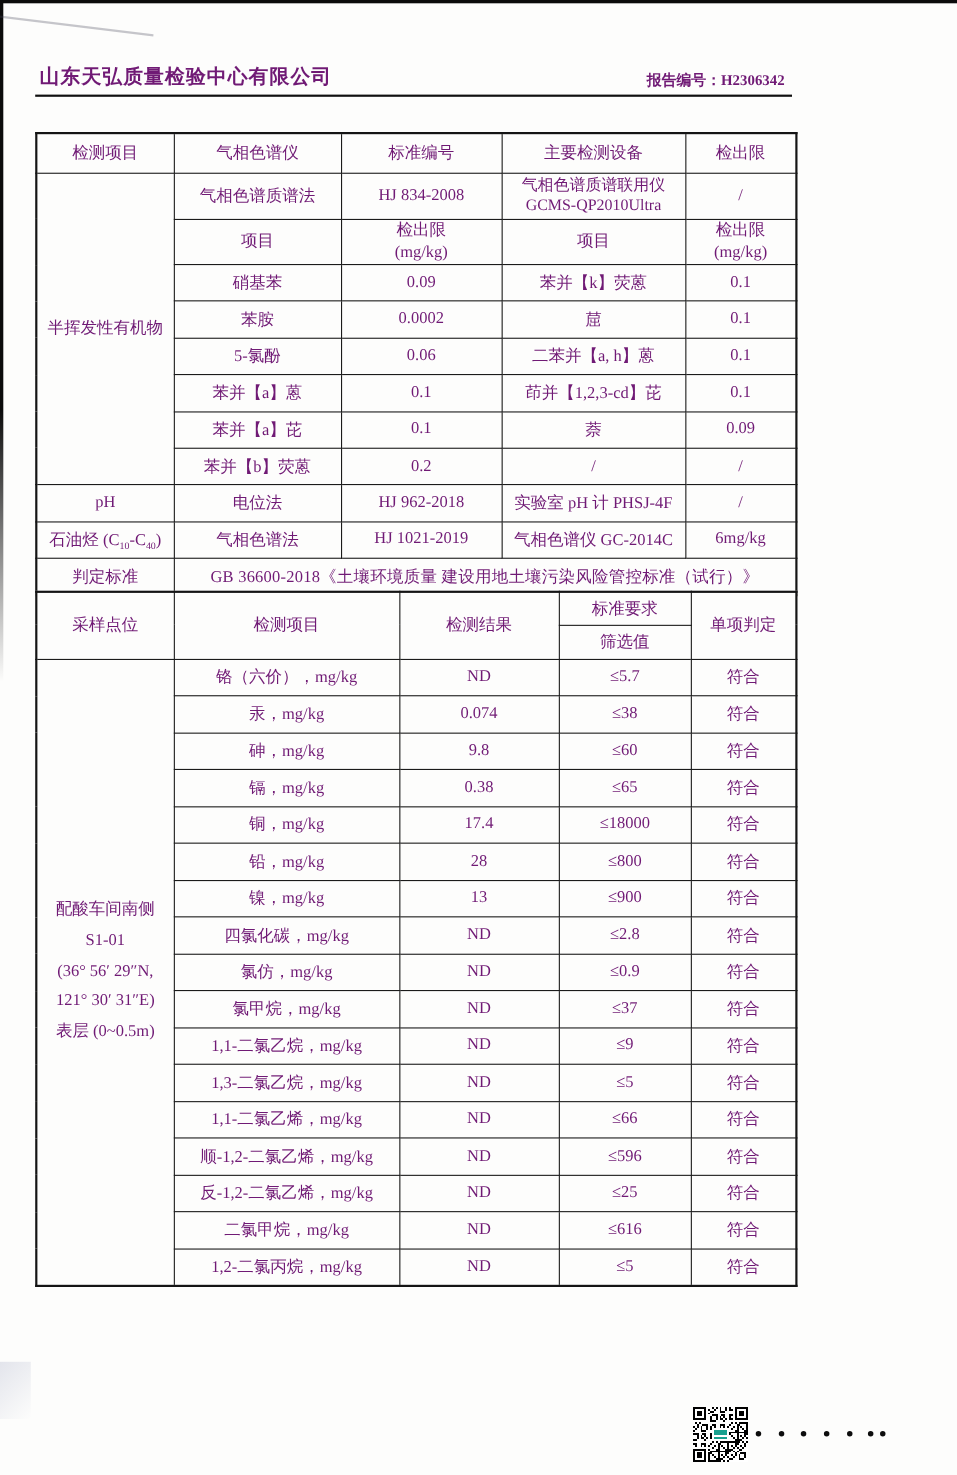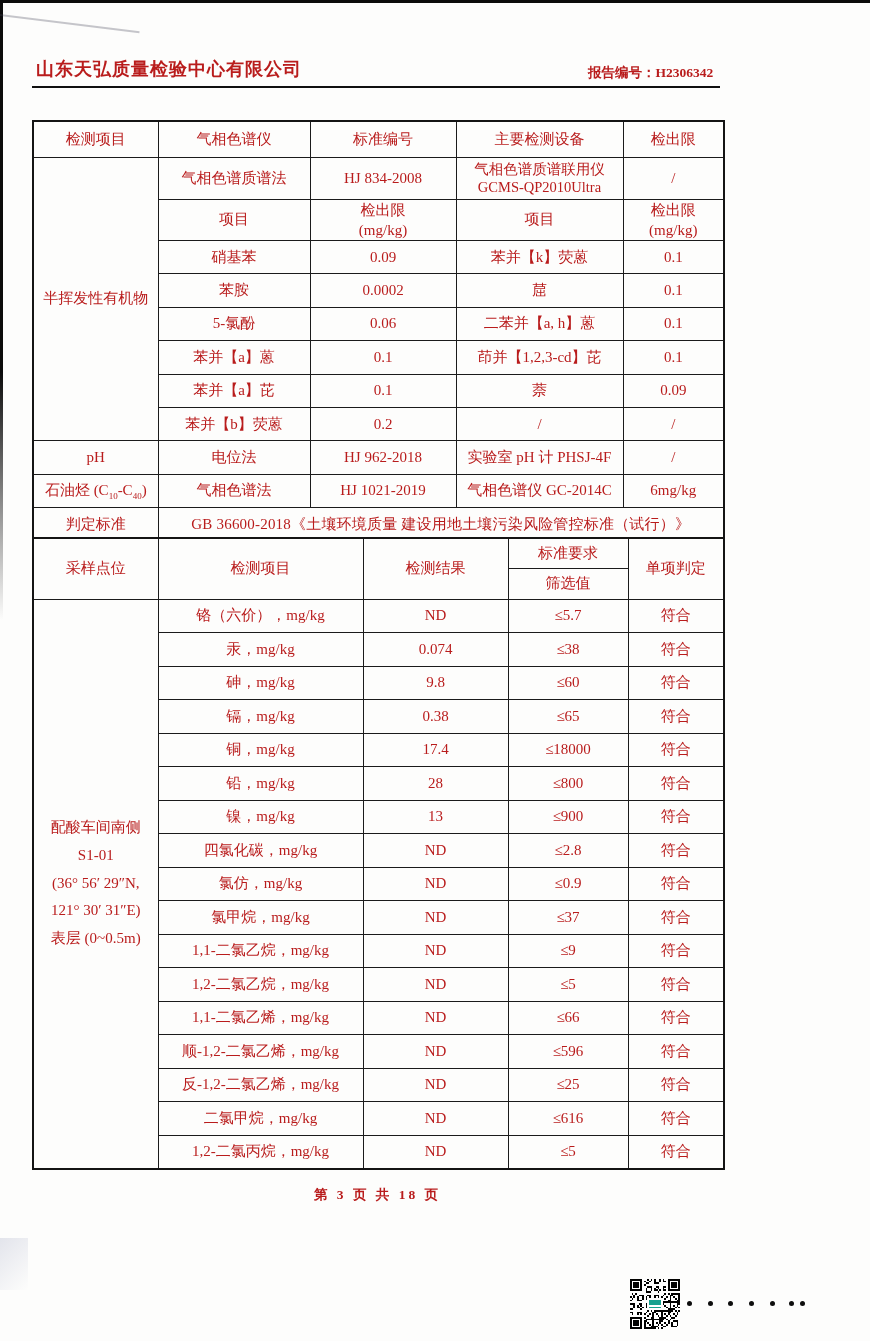--- a/index.html
+++ b/index.html
@@ -1,17 +1,17 @@
 <!DOCTYPE html>
 <html><head>
 <meta charset="utf-8">
 <style>
   html,body{margin:0;padding:0;background:#e8e8e8;}
   .page{position:relative;width:870px;height:1341px;background:#fdfdfc;overflow:hidden;
-        font-family:"Liberation Serif","DejaVu Serif",serif;color:#b91c1c;}
+        font-family:"Liberation Serif","DejaVu Serif",serif;color:#701a75;}
   .abs{position:absolute;}
 
   
   .scan-top{left:0;top:0;width:870px;height:3px;background:#0b0b0b;}
   .scan-left{left:0;top:0;width:3px;height:620px;background:linear-gradient(#0b0b0b 60%,rgba(11,11,11,0));}
   .scan-streak{left:-10px;top:22px;width:150px;height:2px;background:rgba(70,70,85,.30);transform:rotate(7deg);}
   .scan-smudge{left:0;top:1238px;width:28px;height:52px;background:linear-gradient(135deg,rgba(90,100,150,.16),rgba(90,100,150,0));}
   .speck{left:344px;top:657px;width:3px;height:3px;border-radius:50%;background:#4a4a4a;}
 
   
@@ -239,21 +239,21 @@
       <td>≤37</td>
       <td>符合</td>
     </tr>
     <tr class="hr33">
       <td>1,1-二氯乙烷，mg/kg</td>
       <td>ND</td>
       <td>≤9</td>
       <td>符合</td>
     </tr>
     <tr class="hr33">
-      <td>1,2-二氯乙烷，mg/kg</td>
+      <td>1,3-二氯乙烷，mg/kg</td>
       <td>ND</td>
       <td>≤5</td>
       <td>符合</td>
     </tr>
     <tr class="hr33">
       <td>1,1-二氯乙烯，mg/kg</td>
       <td>ND</td>
       <td>≤66</td>
       <td>符合</td>
     </tr>
@@ -277,21 +277,20 @@
     </tr>
     <tr class="hr33">
       <td>1,2-二氯丙烷，mg/kg</td>
       <td>ND</td>
       <td>≤5</td>
       <td>符合</td>
     </tr>
   </tbody>
     </table>
 
-  <div class="abs footer">第 3 页 共 18 页</div>
 
   <svg class="abs qr" id="qr-svg" viewBox="0 0 29 29" shape-rendering="crispEdges" xmlns="http://www.w3.org/2000/svg">
       <rect x="0" y="0" width="29" height="29" fill="#ffffff"></rect>
       <rect x="0" y="0" width="7" height="7" fill="#000"></rect>
       <rect x="1" y="1" width="5" height="5" fill="#fff"></rect>
       <rect x="2" y="2" width="3" height="3" fill="#000"></rect>
       <rect x="22" y="0" width="7" height="7" fill="#000"></rect>
       <rect x="23" y="1" width="5" height="5" fill="#fff"></rect>
       <rect x="24" y="2" width="3" height="3" fill="#000"></rect>
       <rect x="0" y="22" width="7" height="7" fill="#000"></rect>

